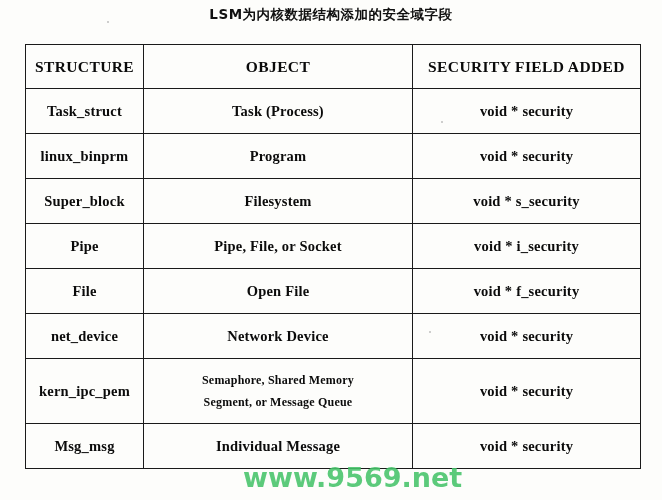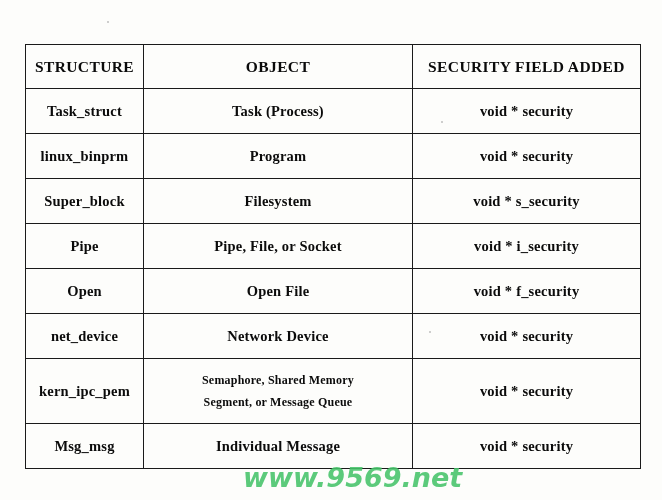--- a/index.html
+++ b/index.html
@@ -93,36 +93,36 @@
     left: 243px;
     top: 462px;
     font-family: "DejaVu Sans", "Liberation Sans", sans-serif;
     font-size: 27px;
     font-weight: 700;
     color: #46c46a;
     opacity: 0.88;
     letter-spacing: 0px;
     pointer-events: none;
     white-space: nowrap;
-    font-style: italic;
   }
 
   
   .speck {
     position: absolute;
     background: #8c8c8c;
     border-radius: 50%;
     opacity: 0.55;
   }
 </style>
 </head>
 <body>
 
 <div id="page">
 
+  <div id="doc-title">LSM为内核数据结构添加的安全域字段</div>
 
   <div class="speck" style="left:107px; top:21px; width:2px; height:2px;"></div>
   <div class="speck" style="left:441px; top:121px; width:2px; height:2px;"></div>
   <div class="speck" style="left:429px; top:331px; width:2px; height:2px;"></div>
 
   <table id="lsm-table">
     <colgroup>
       <col class="c-structure">
       <col class="c-object">
       <col class="c-security">
@@ -149,21 +149,21 @@
         <td>Super_block</td>
         <td>Filesystem</td>
         <td>void * s_security</td>
       </tr>
       <tr>
         <td>Pipe</td>
         <td>Pipe, File, or Socket</td>
         <td>void * i_security</td>
       </tr>
       <tr>
-        <td>Open</td>
+        <td>File</td>
         <td>Open File</td>
         <td>void * f_security</td>
       </tr>
       <tr>
         <td>net_device</td>
         <td>Network Device</td>
         <td>void * security</td>
       </tr>
       <tr class="tall-row">
         <td>kern_ipc_pem</td>

